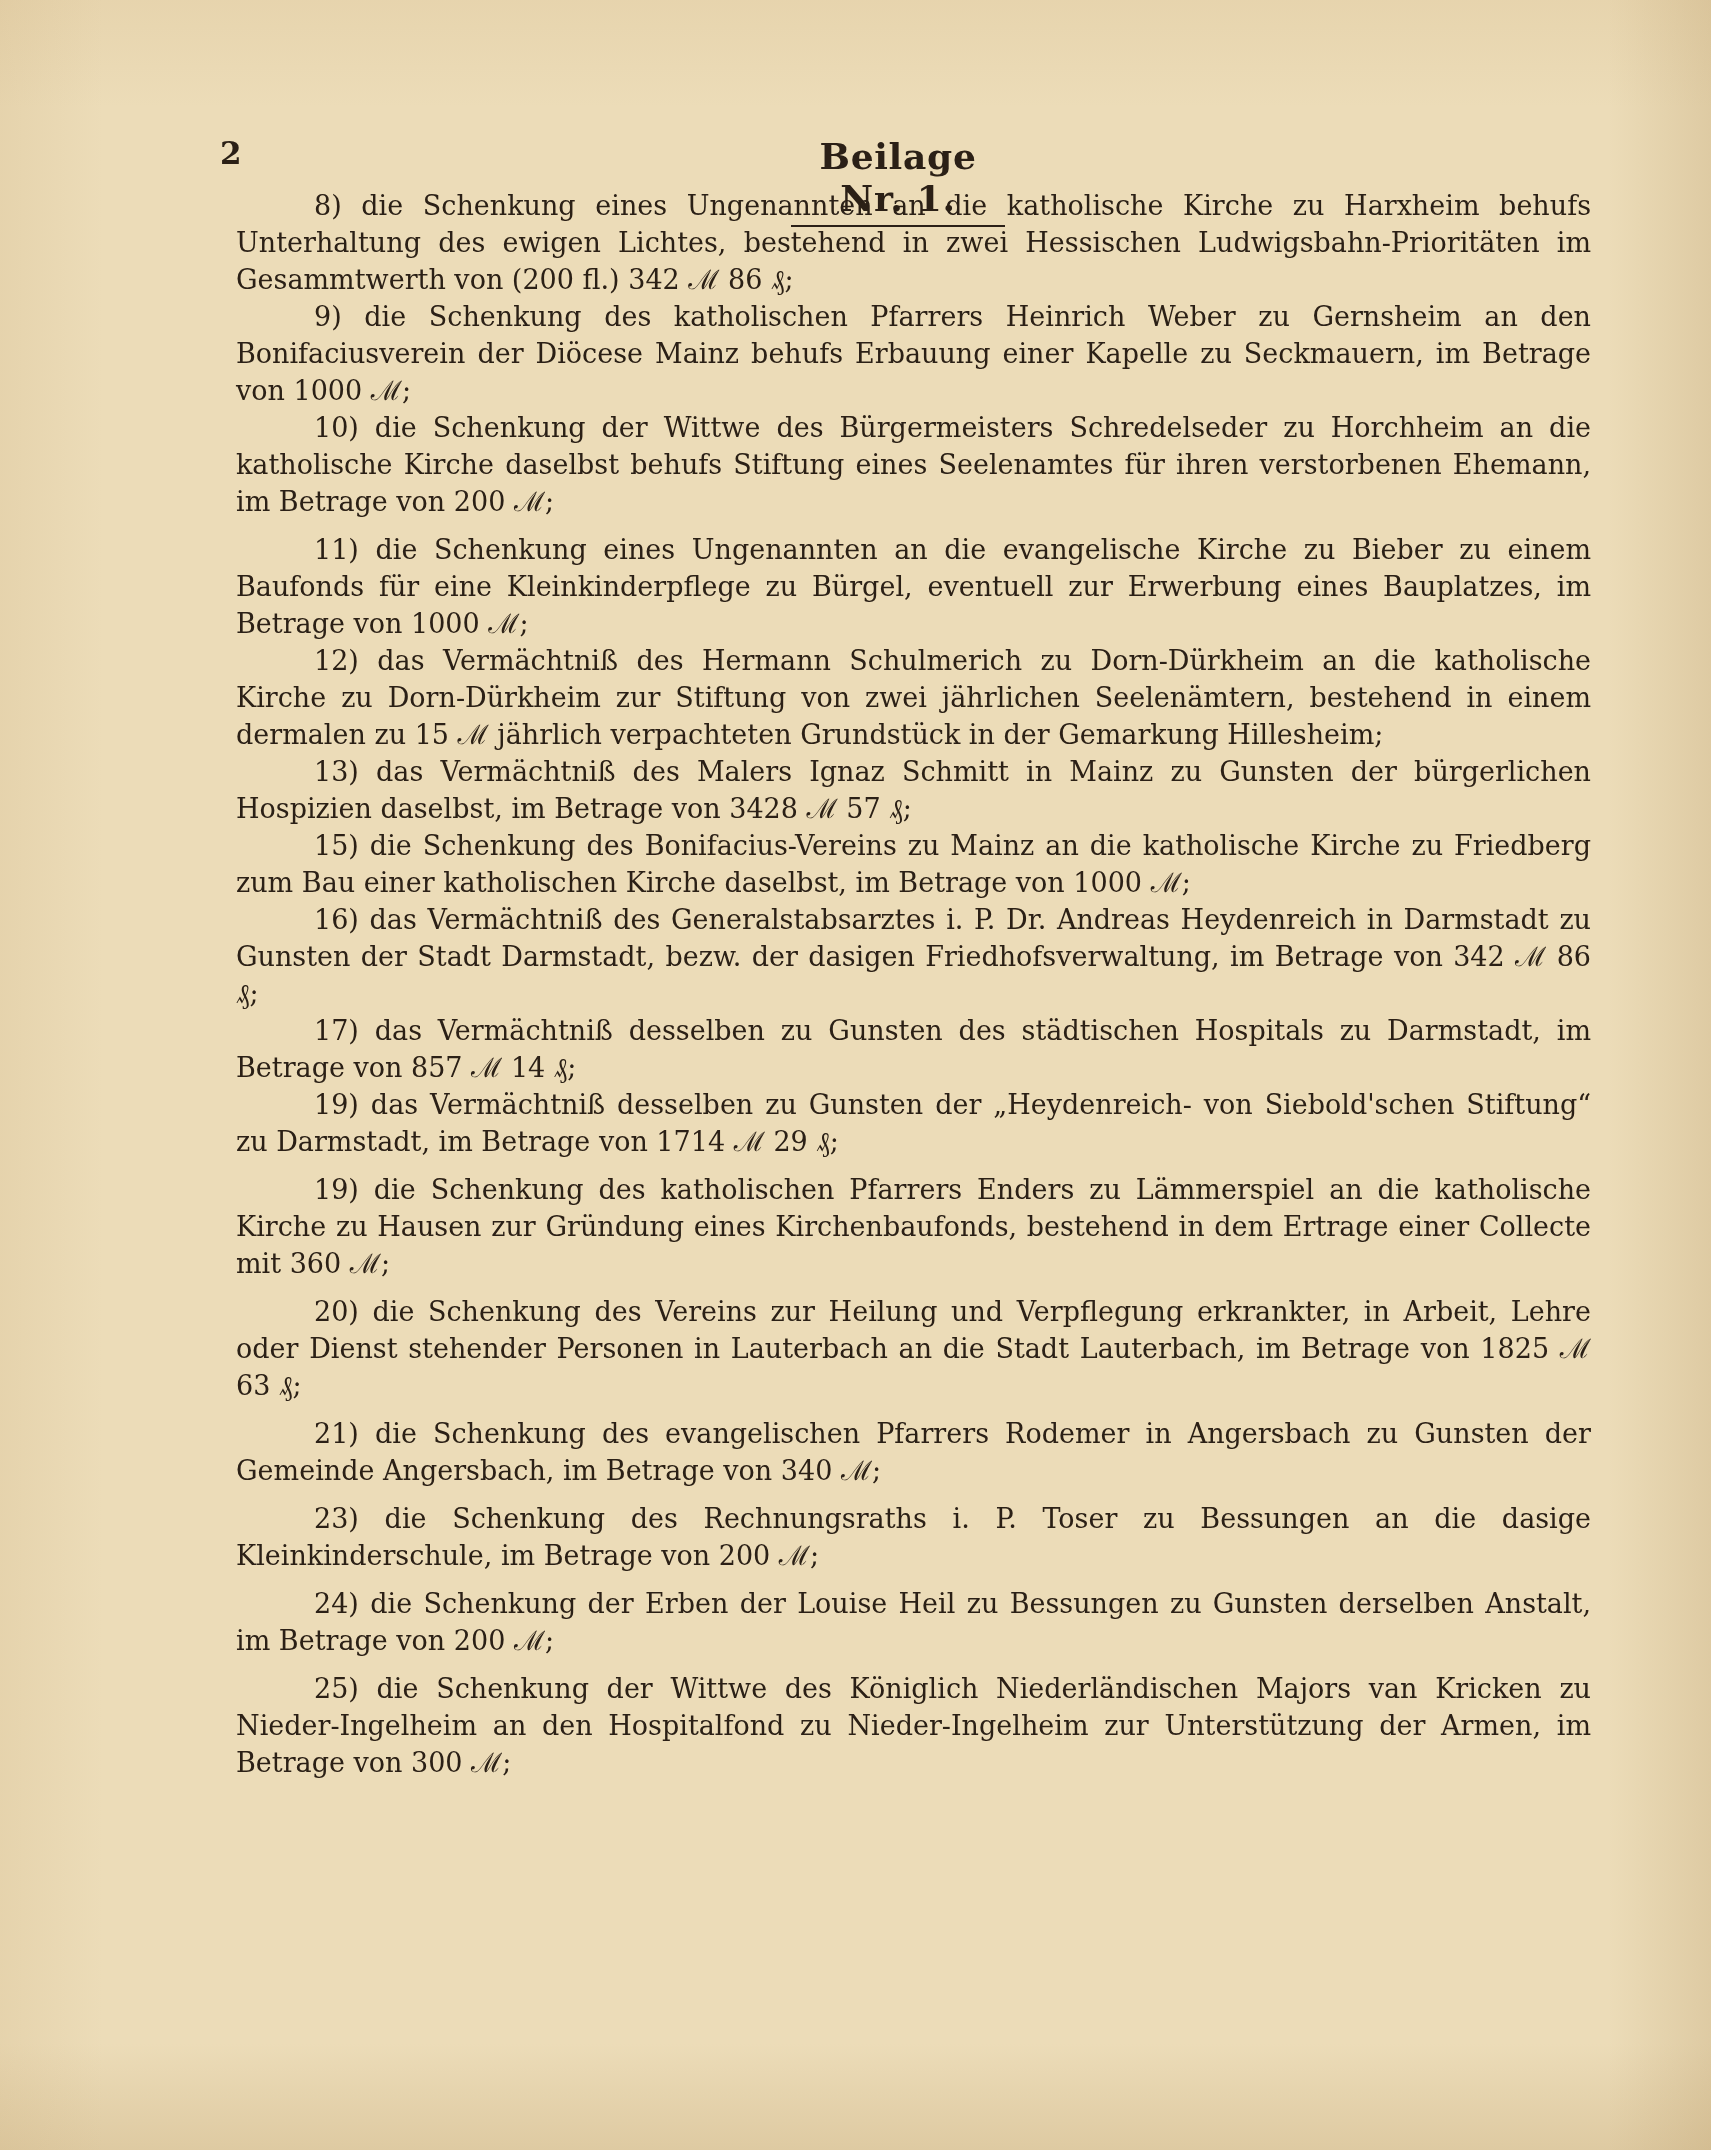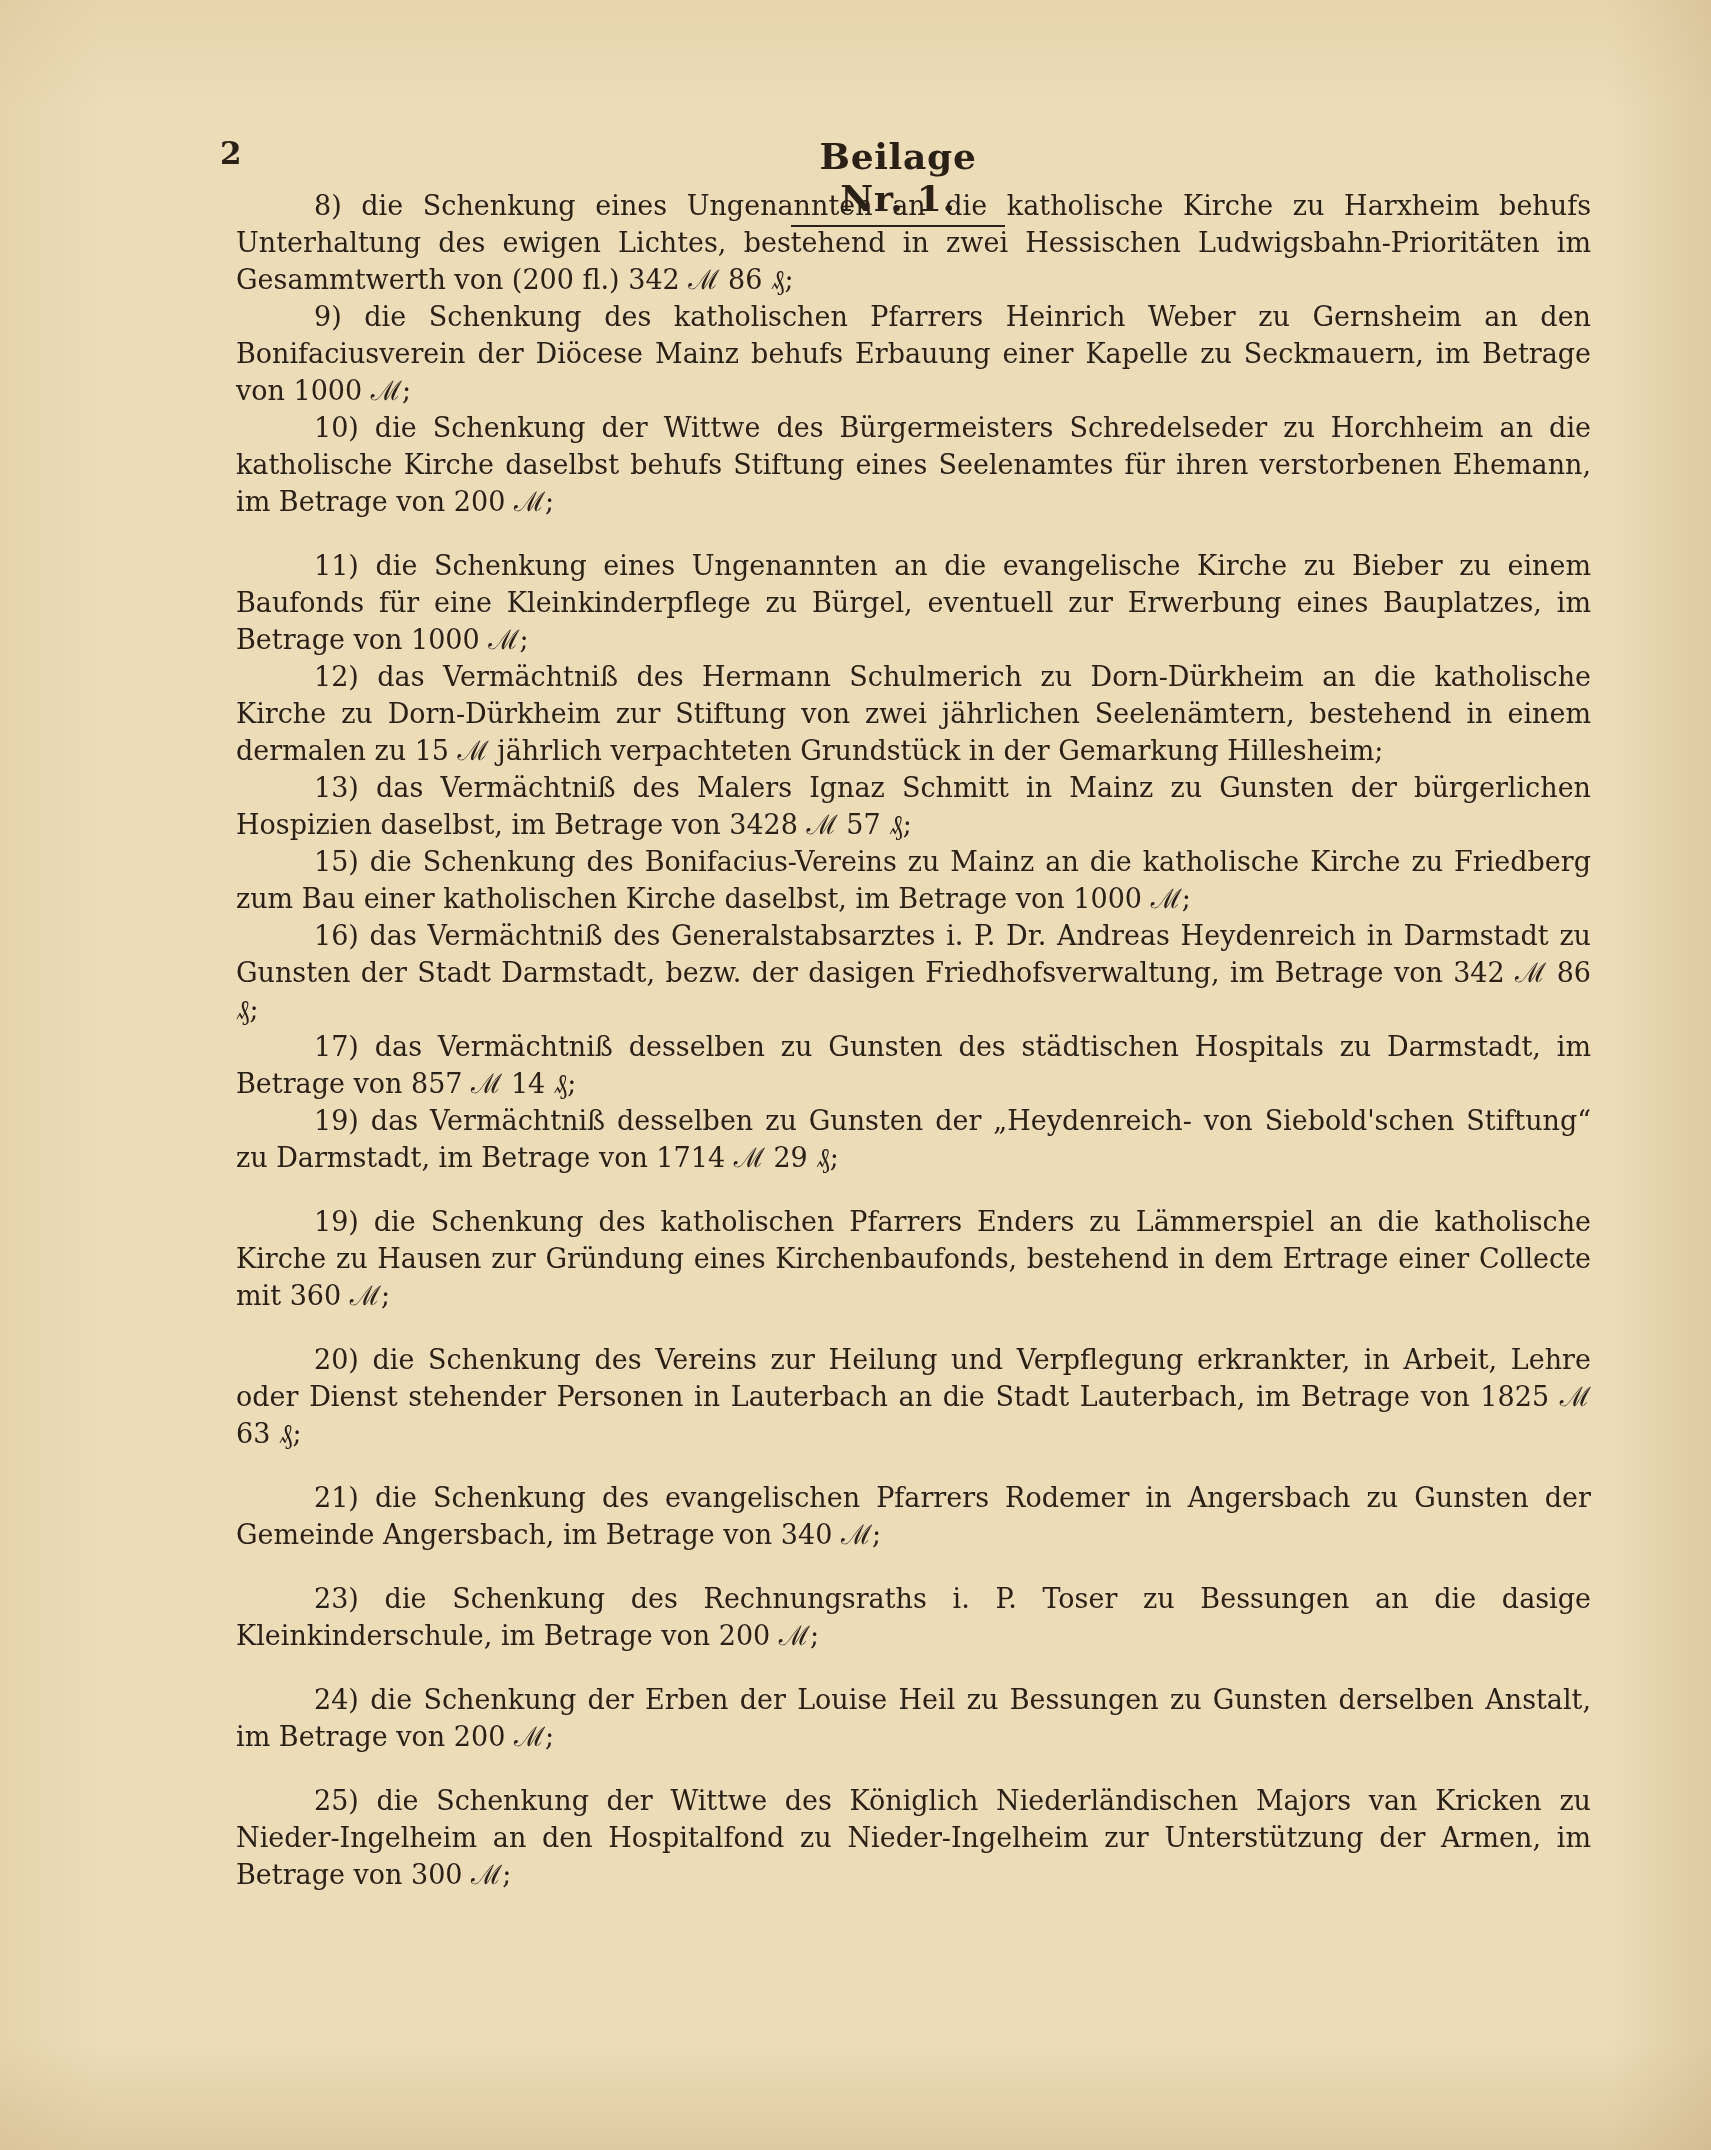--- a/index.html
+++ b/index.html
@@ -26,21 +26,21 @@
       position: absolute; left: 784px; top: 135px; width: 228px;
       text-align: center;
     }
     .header-title { font-size: 36px; font-weight: bold; letter-spacing: 0.7px; }
     .header-rule { margin: 5.7px auto 0; width: 214px; height: 2.1px; background: #2b2016; }
     .body {
       position: absolute; left: 236px; top: 187px; width: 1355px;
       font-size: 27px;
     }
     .entry { margin: 0; text-align: justify; text-indent: 78px; line-height: 37px; }
-    .entry.gap { margin-top: 27px; }
+    .entry.gap { margin-top: 11px; }
   </style>
 </head>
 <body>
 
 <div class="page">
   <div class="page-number">2</div>
   <div class="header">
     <div class="header-title">Beilage Nr. 1.</div>
     <div class="header-rule"></div>
   </div>

